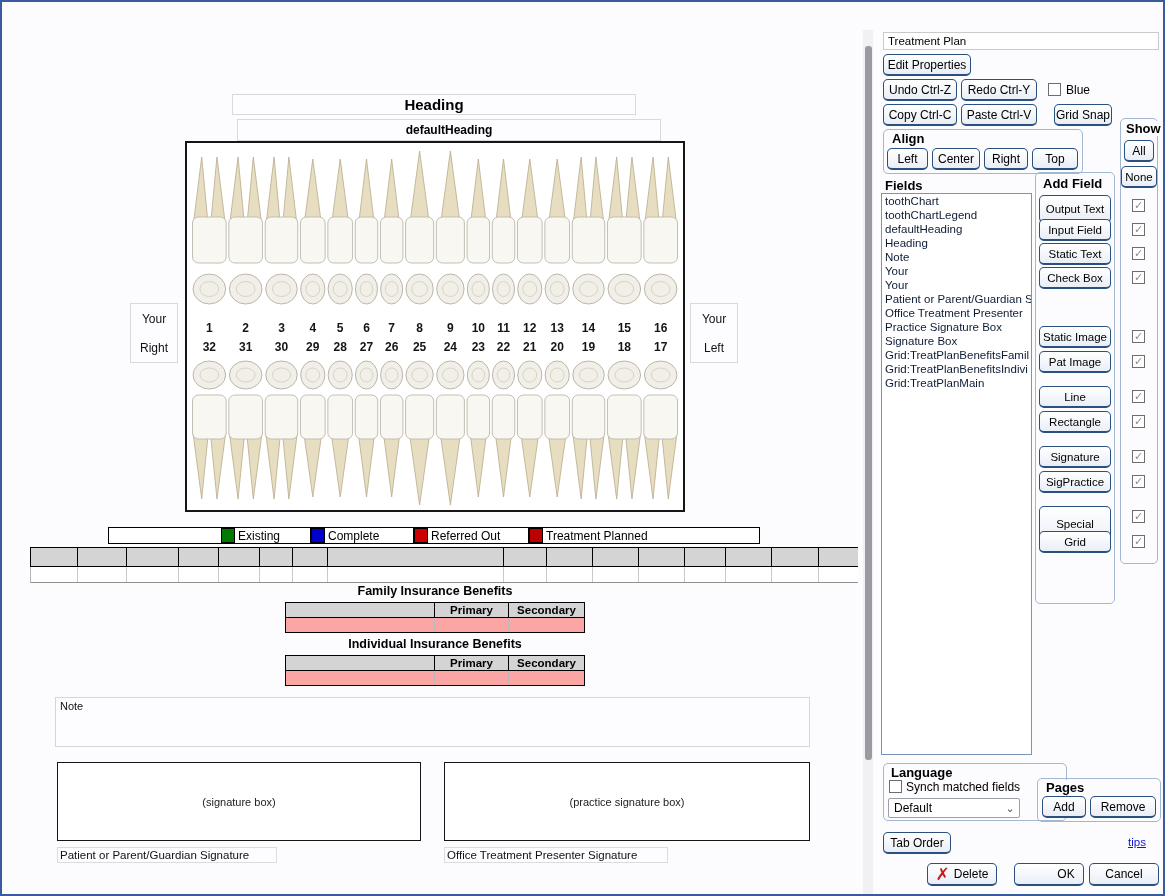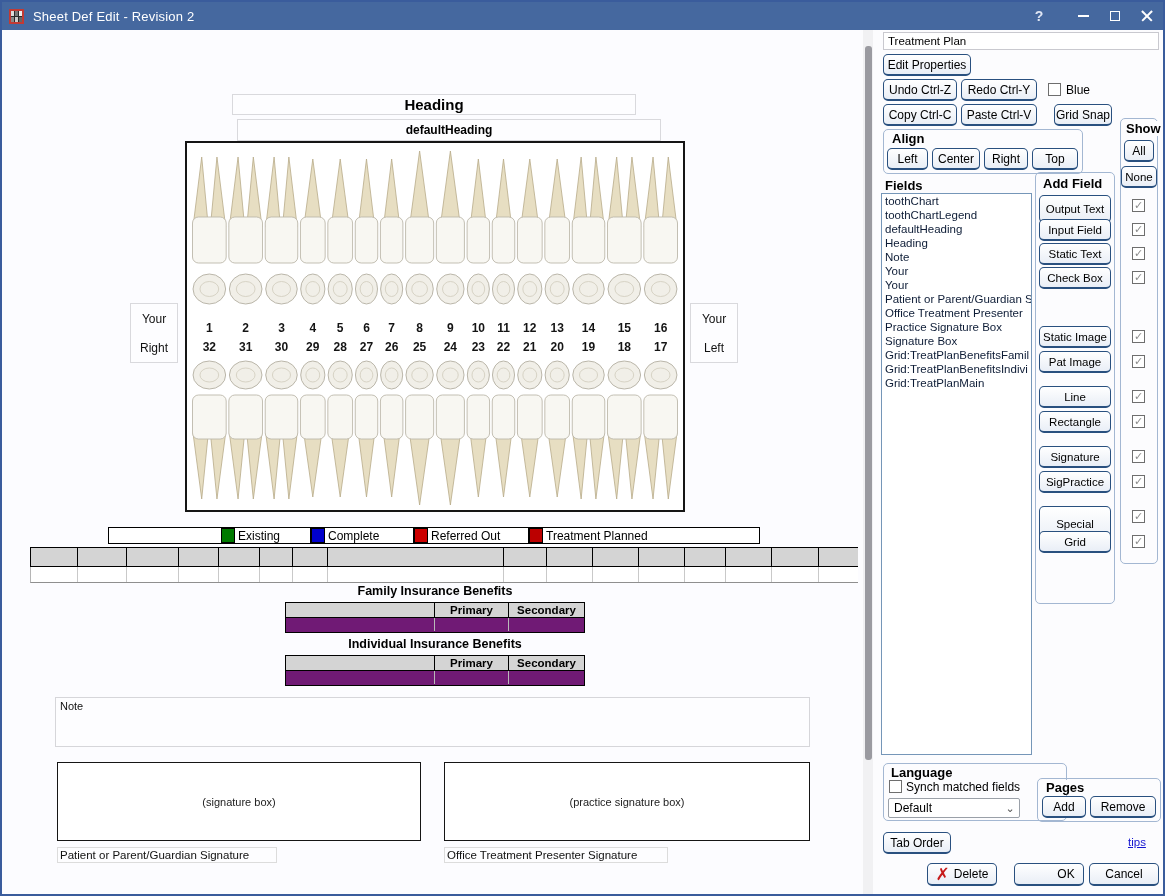--- a/index.html
+++ b/index.html
@@ -35,21 +35,21 @@
   .lg-label{padding:0 0 0 3px;border-right:1px solid #000;display:flex;align-items:center;}
   .lg-label.last{border-right:none;flex:1;}
   
   .maingrid{overflow:hidden;}
   .mg-head{display:flex;height:20px;border:1px solid #000;border-right:none;box-sizing:border-box;background:#d4d4d4;}
   .mg-head .c{border-right:1px solid #000;box-sizing:border-box;background:#d4d4d4;}
   .mg-row{display:flex;height:16px;border-bottom:1px solid #8f8f8f;border-left:1px solid #b5b5b5;box-sizing:border-box;background:#fff;}
   .mg-row .c{border-right:1px solid #c9c9c9;box-sizing:border-box;}
   
   .ins-title{font-weight:bold;font-size:12.5px;text-align:center;color:#000;}
-  .ins-table{border:1px solid #000;background:#701a75;}
+  .ins-table{border:1px solid #000;background:#fca5a5;}
   .ins-h{display:flex;height:15px;background:#d4d4d4;border-bottom:1px solid #000;box-sizing:border-box;}
   .ins-h .c{box-sizing:border-box;border-right:1px solid #000;font-weight:bold;font-size:11.5px;
             display:flex;align-items:center;justify-content:center;}
   .ins-h .c:last-child{border-right:none;}
   .ins-r{display:flex;height:13px;}
   .ins-r .c{box-sizing:border-box;border-right:1px solid #b9b9b9;}
   .ins-r .c:last-child{border-right:none;}
   .notebox{border:1px solid #d6d6da;background:#fdfdff;font-size:11px;color:#111;padding:2px 4px;}
   .sigbox{border:1.5px solid #151515;background:#fff;display:flex;align-items:center;justify-content:center;
           font-size:11px;color:#222;}
@@ -75,43 +75,20 @@
   .combo .val{flex:1;padding-left:5px;font-size:12px;color:#000;}
   .combo .arrow{width:18px;text-align:center;color:#555;font-size:11px;}
   .link{font-size:11.5px;color:#1515d0;text-decoration:underline;}
   .del-x{color:#c61a1a;font-size:17px;font-weight:bold;line-height:17px;margin-right:4px;}
 </style>
 </head>
 <body>
 
 <div class="window">
 
-  <div class="titlebar">
-    <div class="tb-icon">
-      <i style="background:#ddd"></i>
-        <i style="background:#777"></i>
-        <i style="background:#eee"></i>
-      <i style="background:#888"></i>
-        <i style="background:#ccc"></i>
-        <i style="background:#666"></i>
-    </div>
-    <div class="tb-title">Sheet Def Edit - Revision 2</div>
-    <div class="tb-right">
-      <div class="tb-btn tb-help">?</div>
-      <div class="tb-btn">
-          <span class="glyph-min"></span>
-        </div>
-      <div class="tb-btn">
-          <span class="glyph-max"></span>
-        </div>
-      <div class="tb-btn">
-          <span class="glyph-close"></span>
-        </div>
-    </div>
-  </div>
 
   <div class="canvas">
 
     <div class="abs fieldbox heading-box" style="left:224px;top:64px;width:404px;height:21px;">Heading</div>
 
     <div class="abs fieldbox defheading-box" style="left:229px;top:89px;width:424px;height:22px;">defaultHeading</div>
 
     <div class="abs fieldbox orient" style="left:122px;top:273px;width:48px;height:60px;">
       <span>Your</span>
       <span>Right</span>

